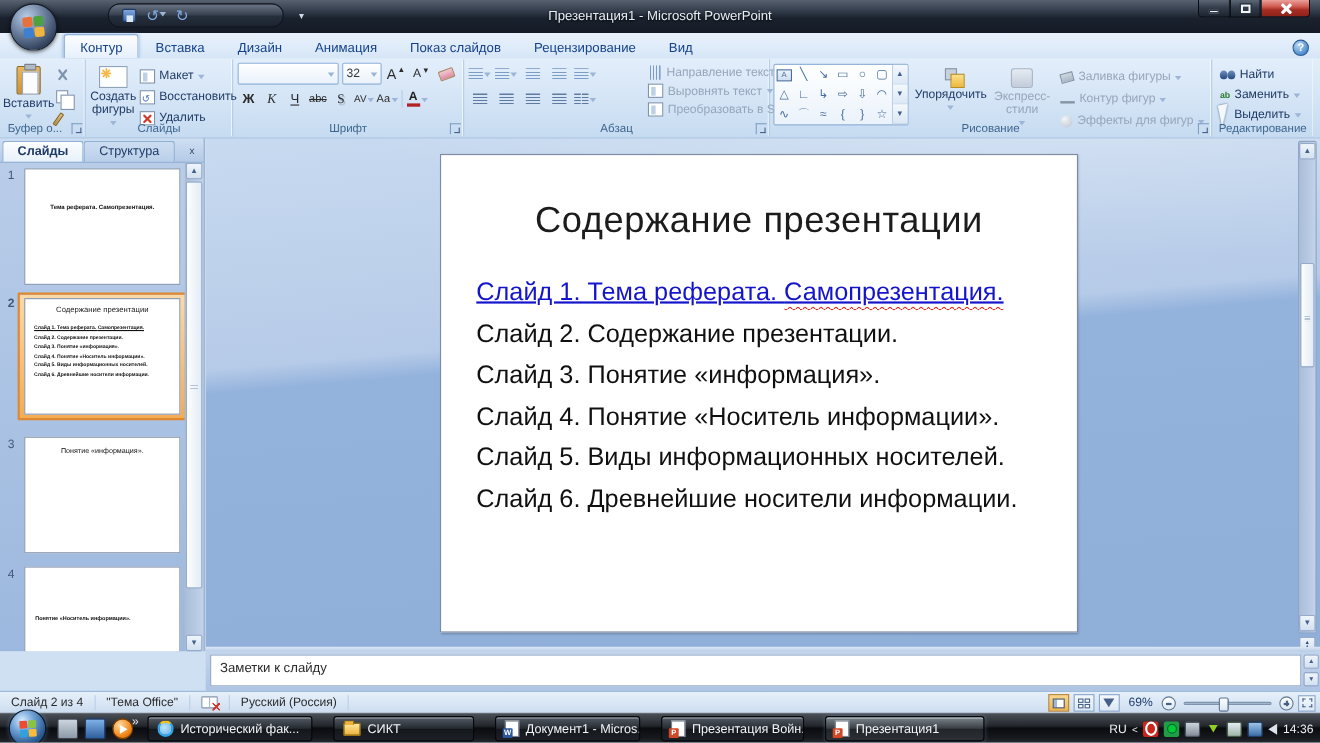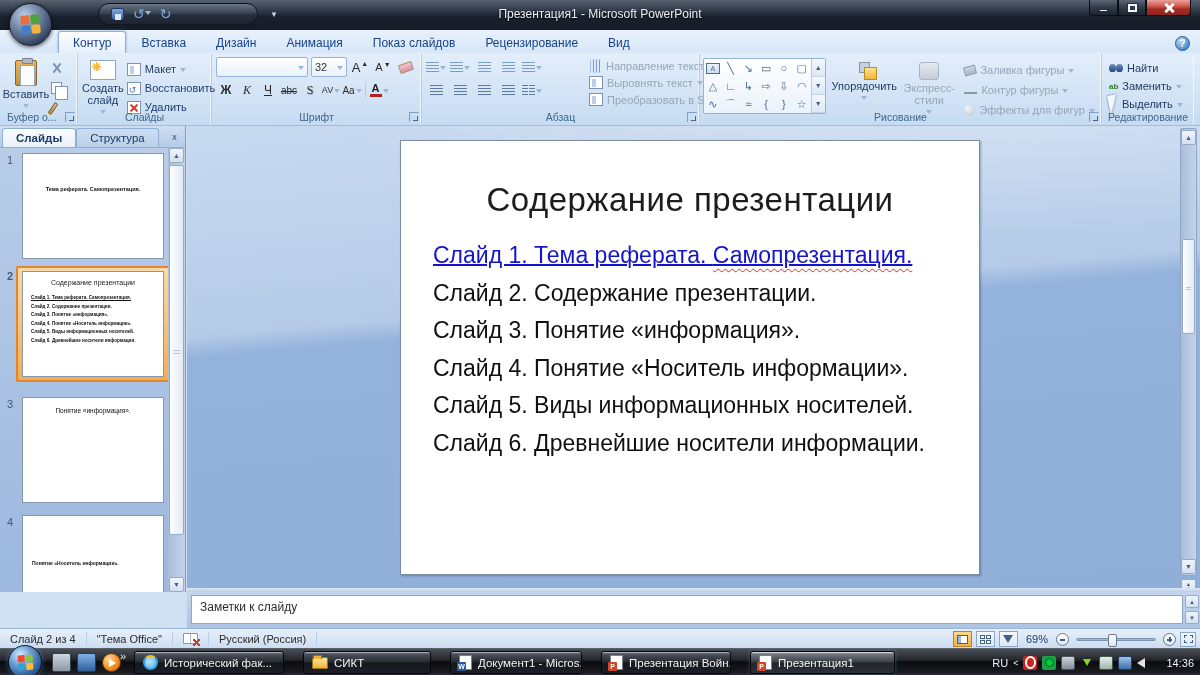--- a/index.html
+++ b/index.html
@@ -134,21 +134,21 @@
 .t2-link{color:#1414cc;text-decoration:underline}
 .pscroll{position:absolute;right:0;top:22px;width:17px;bottom:0;background:linear-gradient(90deg,#aabdd8,#c2d3ea)}
 .sbtn{position:absolute;left:1px;right:1px;height:15px;background:linear-gradient(#f0f5fb,#d2e0f0);border:1px solid #96abc9;border-radius:2px;display:flex;align-items:center;justify-content:center;font-size:7px;color:#41608c}
 .sthumb{position:absolute;left:1px;right:1px;background:linear-gradient(90deg,#fdfefe,#e2ebf5);border:1px solid #96abc9;border-radius:2px}
 .sthumb::after{content:"";position:absolute;left:3px;right:3px;top:50%;height:5px;background:repeating-linear-gradient(to bottom,#b4c4d8 0,#b4c4d8 1px,transparent 1px,transparent 2.5px)}
 
 .editor{position:absolute;left:187px;top:0;right:0;bottom:0;background:linear-gradient(175deg,#c8daf0 0%,#b6cbe8 38%,#93b2dc 42%,#8fafd8 100%)}
 .editor::before{content:"";position:absolute;inset:0;background:radial-gradient(130% 80% at 80% -25%,rgba(255,255,255,.5),rgba(255,255,255,0) 60%)}
 .slide{position:absolute;left:213px;top:14px;width:580px;height:435px;background:#fff;border:1px solid #7c8ba1;box-shadow:1px 1px 2px rgba(30,50,80,.35)}
 .slide-title{margin-top:40px;text-align:center;font-size:33px;color:#1c1c1c;letter-spacing:.5px}
-.slide-body{margin:18px 0 0 32px}
+.slide-body{margin:28px 0 0 32px}
 .sline{font-size:23px;color:#101010;line-height:37.5px;white-space:nowrap}
 .slide-link{color:#1414cc;text-decoration:underline;text-decoration-thickness:1.5px}
 .slide-link .miss{text-decoration:underline;text-decoration-style:wavy;text-decoration-color:#d93025;text-underline-offset:5px;text-decoration-thickness:1px}
 .escroll{position:absolute;right:3px;top:2px;width:17px;height:448px;background:linear-gradient(90deg,#aabdd8,#c2d3ea);border:1px solid #8fa6c6;border-radius:2px}
 .enav{position:absolute;right:3px;top:452px;width:17px;height:30px;display:flex;flex-direction:column;gap:2px;align-items:center;padding-top:1px}
 .dblarr{font-size:5px;line-height:4px;color:#2e4a74;text-align:center;width:15px;background:linear-gradient(#eef4fb,#d2e0f0);border:1px solid #96abc9;border-radius:2px;padding:2px 0}
 
 
 .notesband{position:absolute;left:187px;right:0;top:592px;height:36px;background:linear-gradient(#c3d5ec,#aec4e3)}
 .hsplit{position:absolute;left:187px;right:0;top:588px;height:4px;background:linear-gradient(#dfe9f6,#b9cde8)}
@@ -206,21 +206,21 @@
 .fold-ic::before{content:"";position:absolute;left:0;top:-3px;width:7px;height:3px;background:#edb33c;border:1px solid #9a7312;border-bottom:none;border-radius:1px 1px 0 0}
 .tray{position:absolute;right:6px;top:0;height:27px;display:flex;align-items:center;gap:5px;color:#eef1f5;font-size:11px}
 .tray-ic{width:14px;height:14px;border-radius:2px;display:flex;align-items:center;justify-content:center;font-size:9px;font-weight:bold;color:#fff}
 .ti-opera{background:#c8251c}.ti-opera::after{content:"";width:7px;height:9px;border:2px solid #fff;border-radius:50%}
 .ti-green{background:#1f9e46}.ti-green::after{content:"";width:7px;height:7px;border-radius:50%;background:#0c3;border:1.5px solid #063}
 .ti-mon{background:linear-gradient(#cdd4dc,#828c98);border:1px solid #4c545e}
 .ti-upd::after{content:"";width:0;height:0;border-left:4px solid transparent;border-right:4px solid transparent;border-top:7px solid #8ed023}
 .ti-card{background:linear-gradient(#e6eef5,#9fb4a6);border:1px solid #3f5a46}
 .ti-net{background:linear-gradient(#9fc4e8,#3c6ea8);border:1px solid #1d3d68}
 .ti-spk{width:0;height:0;border-top:5px solid transparent;border-bottom:5px solid transparent;border-right:8px solid #dde3ea}
-.clock{margin-left:16px}
+.clock{margin-left:0}
 </style>
 </head>
 <body>
 
 <div id="screen">
 
   <div class="titlebar">
     <div class="title-text">Презентация1 - Microsoft PowerPoint</div>
     <div class="qat">
       <span class="qat-disk"></span>
@@ -285,21 +285,21 @@
         </div>
       </div>
       <div class="rg-label" style="text-align:left;padding-left:5px">Буфер о...</div>
       <div class="launcher"></div>
     </div>
 
     <div class="rgroup g-slides">
       <div style="display:flex;padding:2px 0 0 4px">
         <div class="bigbtn" style="width:54px">
           <span class="newslide-ic"></span>
-          <span>Создать слайд</span>
+          <span>Создать фигуры</span>
           <span class="cdn"></span>
         </div>
         <div style="display:flex;flex-direction:column;gap:1px;padding-top:4px">
           <div class="smbtn">
               <span class="mini-ic lay-ic"></span>
               <span>Макет</span>
               <span class="cdn"></span>
             </div>
           <div class="smbtn">
               <span class="mini-ic reset-ic"></span>
@@ -464,21 +464,21 @@
           <span class="cdn"></span>
         </div>
         <div style="display:flex;flex-direction:column;gap:2px;padding-top:3px">
           <div class="smbtn gray">
               <span class="fill-ic"></span>
               <span>Заливка фигуры</span>
               <span class="cdn"></span>
             </div>
           <div class="smbtn gray">
               <span class="line-ic"></span>
-              <span>Контур фигуры</span>
+              <span>Контур фигур</span>
               <span class="cdn"></span>
             </div>
           <div class="smbtn gray">
               <span class="eff-ic"></span>
               <span>Эффекты для фигур</span>
               <span class="cdn"></span>
             </div>
         </div>
       </div>
       <div class="rg-label">Рисование</div>

